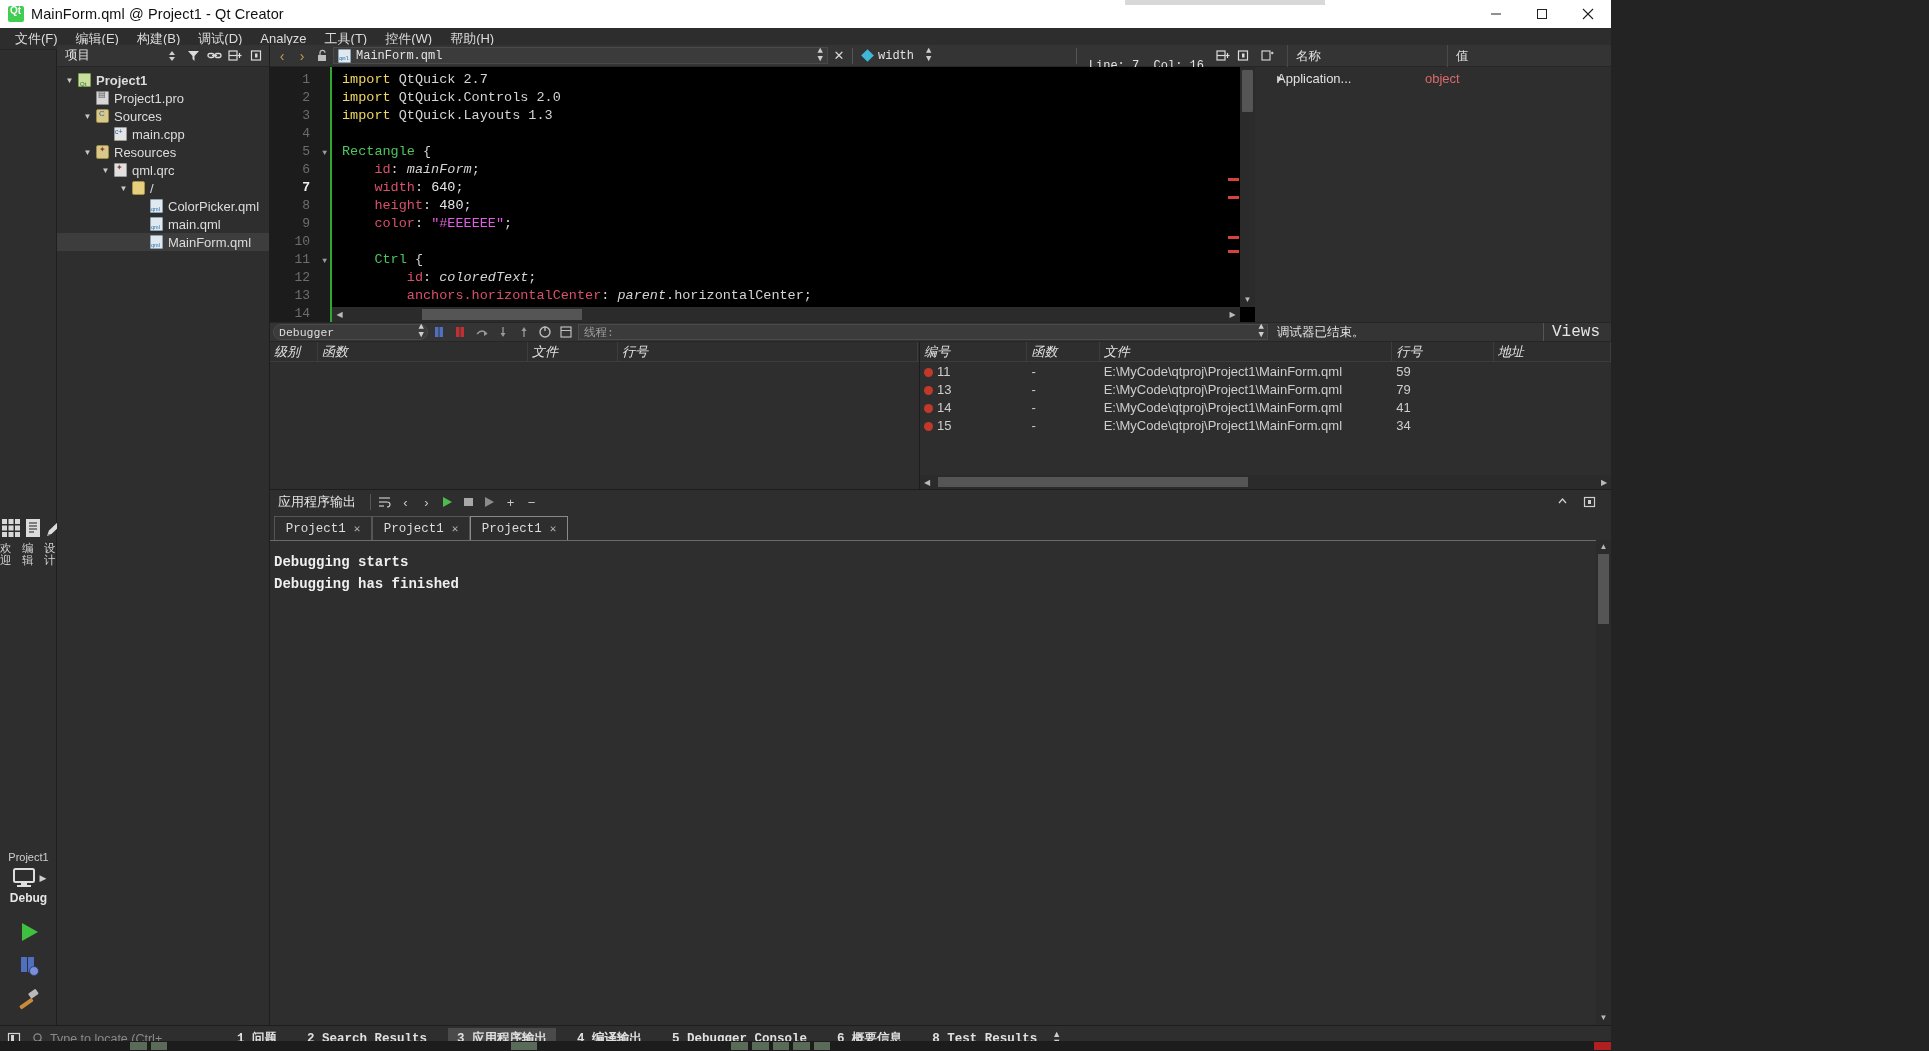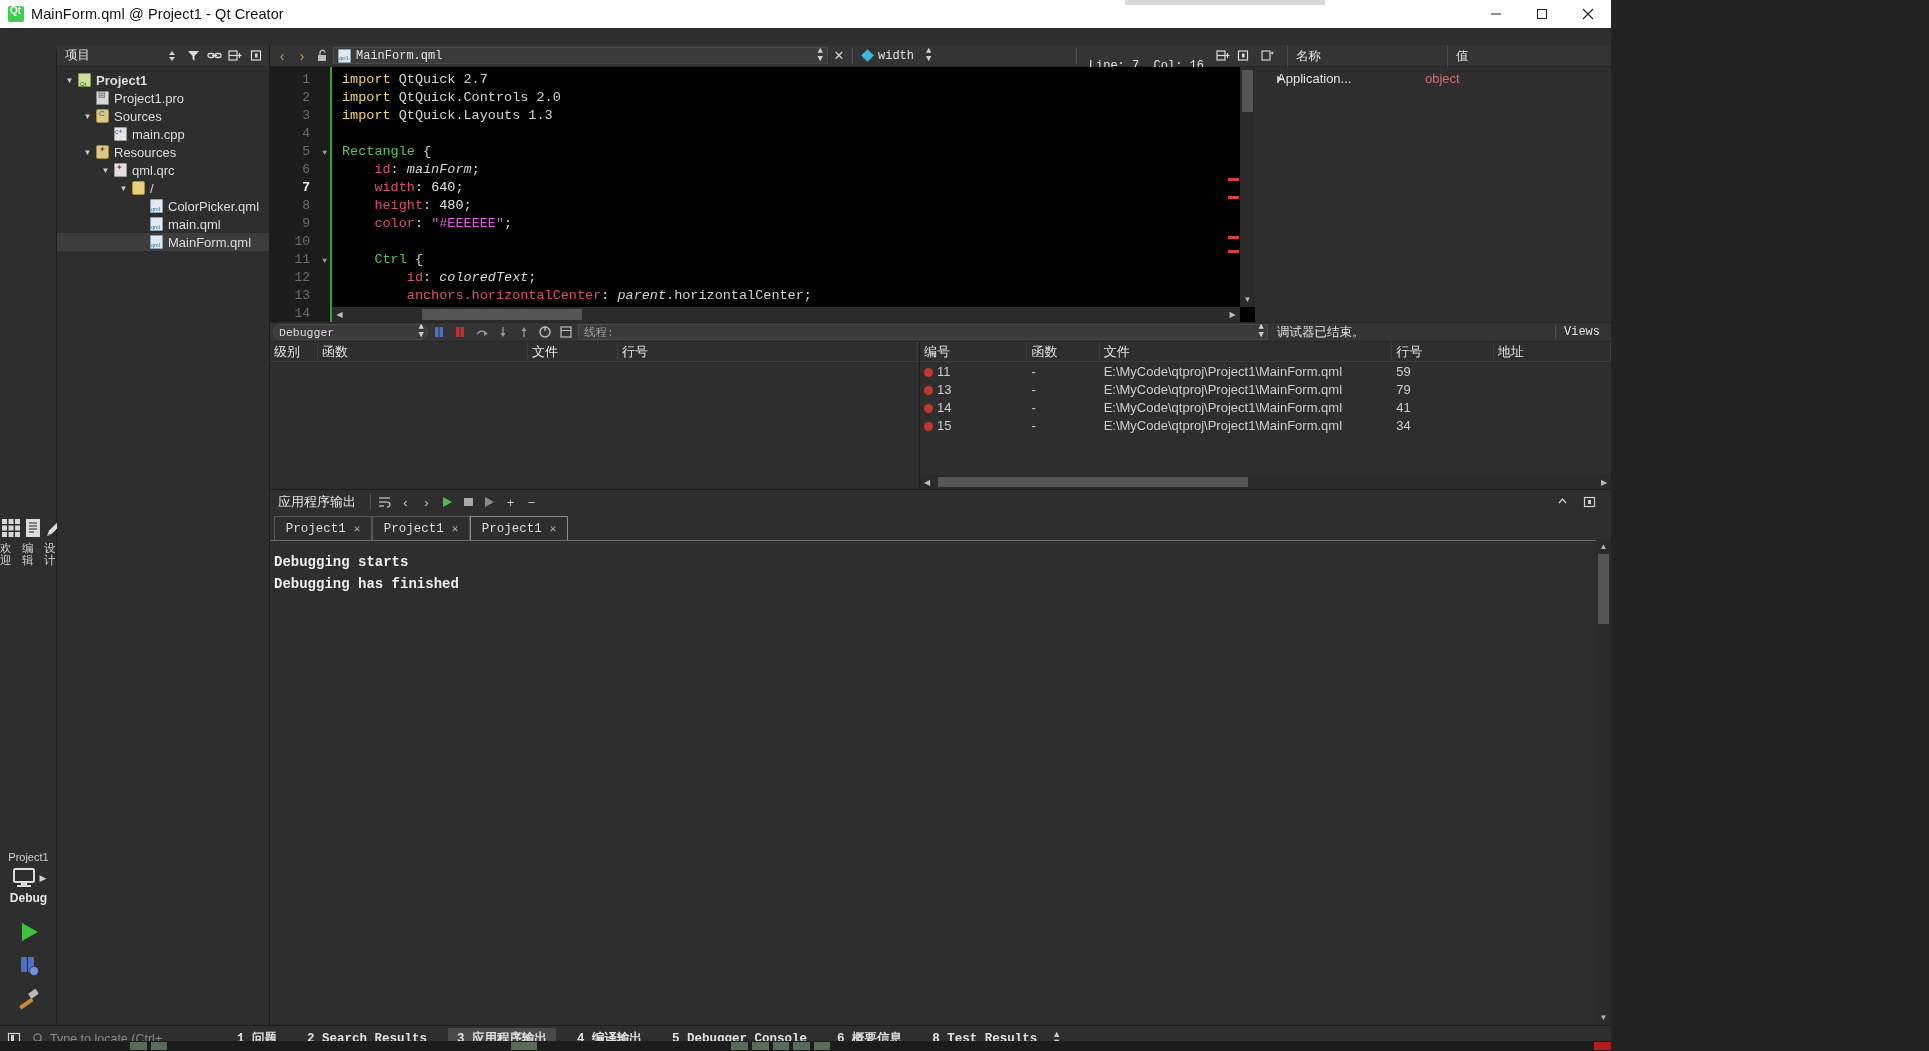--- a/index.html
+++ b/index.html
@@ -192,26 +192,26 @@
   }
   .combo {
     background: #3b3b3b; border: 1px solid #4a4a4a; height: 16px; display: flex;
     align-items: center; padding: 0 3px 0 5px; font-family: "Liberation Mono", monospace;
     font-size: 11.5px; color: #dedede; gap: 4px;
   }
   .combo.dbgsel { width: 155px; border-radius: 8px; }
   .combo.thread { width: 690px; }
   .combo .cgrow { flex: 1; }
   .dbg-status { font-size: 12.5px; color: #e2e2e2; padding-left: 6px; }
-  .views-btn { margin-left: auto; font-family: "Liberation Mono", monospace; font-size: 12px; color: #e4e4e4; padding: 0 8px; border-left: 1px solid #555; }
+  .views-btn { margin-left: auto; font-family: "Liberation Mono", monospace; font-size: 16px; color: #e4e4e4; padding: 0 8px; border-left: 1px solid #555; }
 
   
   .stack-pane { position: absolute; left: 270px; top: 342px; width: 650px; height: 147px; background: #2e2e2e; border-right: 1px solid #1d1d1d; }
   .bp-pane { position: absolute; left: 920px; right: 0; top: 342px; height: 147px; background: #2e2e2e; }
-  .thead { height: 20px; background: #2e2e2e; display: flex; align-items: center; border-bottom: 1px solid #3d3d3d; }
+  .thead { height: 20px; background: #2e2e2e; display: flex; align-items: center; border-bottom: 1px solid #3d3d3d; font-style: italic; }
   .th { font-size: 13px; color: #e4e4e4; padding-left: 4px; height: 20px; line-height: 20px; border-right: 1px solid #3d3d3d; overflow: hidden; white-space: nowrap; }
   .tbody-row { display: flex; align-items: center; height: 18px; font-size: 13px; color: #cdcdcd; }
   .td { padding-left: 4px; white-space: nowrap; overflow: hidden; }
   .bp-dot { width: 9px; height: 9px; border-radius: 50%; background: #c0392b; display: inline-block; margin-right: 4px; vertical-align: -1px; }
   .bp-hscroll { position: absolute; left: 0; right: 0; bottom: 0; height: 14px; background: #2b2b2b; display: flex; align-items: center; }
   .bp-hscroll .thumb { position: absolute; left: 18px; width: 310px; height: 10px; background: #555; }
   .bp-hscroll .abtn { width: 14px; text-align: center; color: #b9b9b9; font-size: 8px; }
 
   
   .out-pane { position: absolute; left: 270px; right: 0; top: 489px; bottom: 26px; background: #2e2e2e; border-top: 1px solid #1d1d1d; }
@@ -276,20 +276,30 @@
       </div>
       <div class="win-btn close">
         <svg width="12" height="12" viewBox="0 0 12 12">
             <line x1="1" y1="1" x2="11" y2="11" stroke="#222" stroke-width="1.1"></line>
             <line x1="11" y1="1" x2="1" y2="11" stroke="#222" stroke-width="1.1"></line>
           </svg>
       </div>
     </div>
   </div>
 
+  <div class="menubar" id="menubar">
+      <div class="menu-item">文件(F)</div>
+      <div class="menu-item">编辑(E)</div>
+      <div class="menu-item">构建(B)</div>
+      <div class="menu-item">调试(D)</div>
+      <div class="menu-item">Analyze</div>
+      <div class="menu-item">工具(T)</div>
+      <div class="menu-item">控件(W)</div>
+      <div class="menu-item">帮助(H)</div>
+    </div>
 
   <div class="modebar" id="modebar">
       <div class="mode">
         <div class="glyph">
           <svg width="22" height="22" viewBox="0 0 22 22">
             <g fill="#d8d8d8">
               <rect x="2" y="2" width="5" height="5"></rect>
               <rect x="8.5" y="2" width="5" height="5"></rect>
               <rect x="15" y="2" width="5" height="5"></rect>
               <rect x="2" y="8.5" width="5" height="5"></rect>

